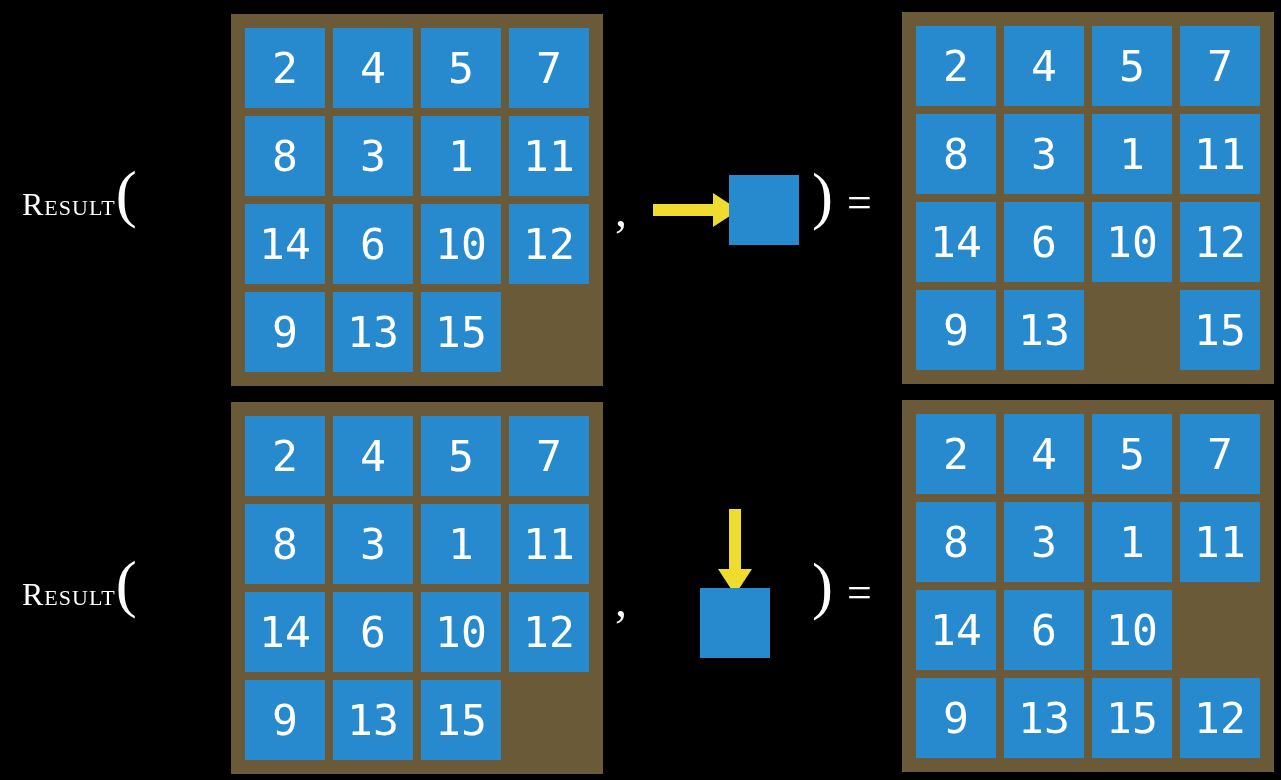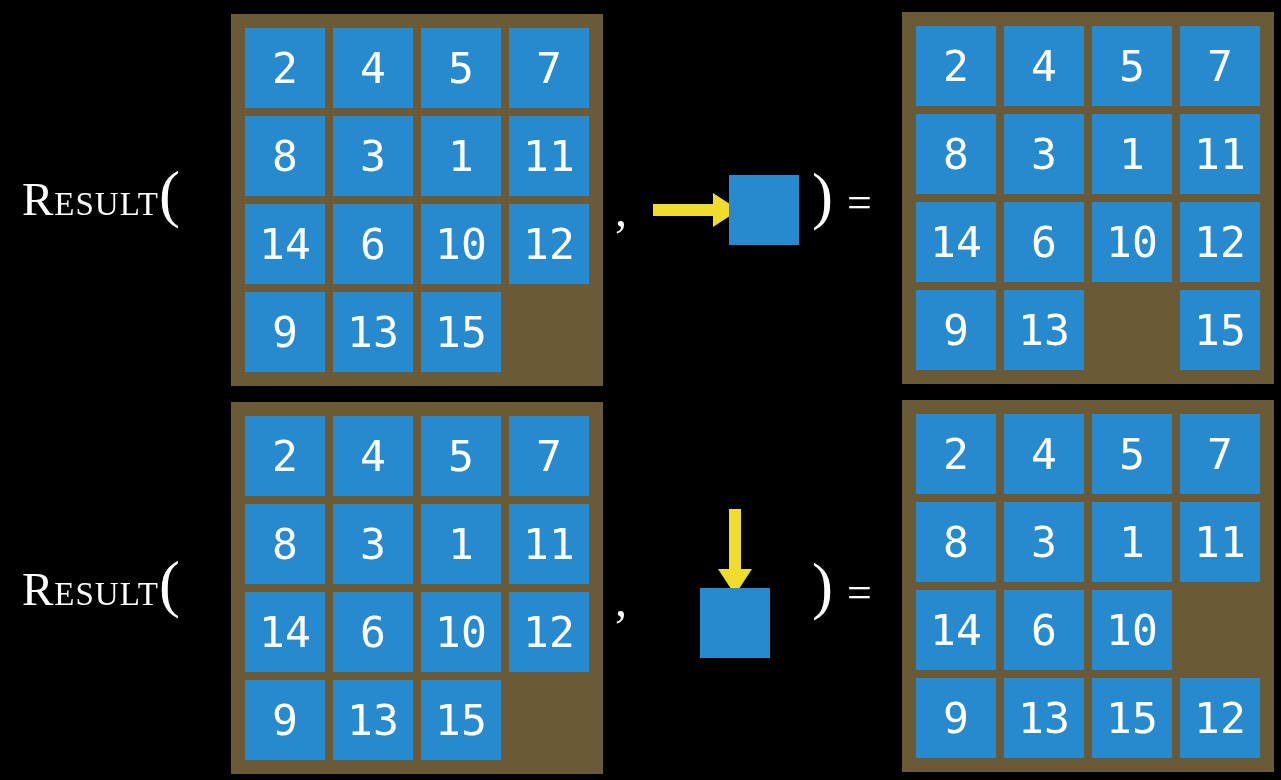--- a/index.html
+++ b/index.html
@@ -43,21 +43,21 @@
   
   .result-label, .close-label {
     position: absolute;
     display: flex;
     align-items: baseline;
     color: var(--text);
     white-space: nowrap;
   }
   .fn {
     font-variant: small-caps;
-    font-size: 47px;
+    font-size: 32px;
     letter-spacing: 1px;
   }
   .paren { font-size: 63px; font-weight: normal; }
   .equals { font-size: 44px; margin-left: 14px; }
   .comma {
     position: absolute;
     color: var(--text);
     font-size: 48px;
     line-height: 1;
   }

